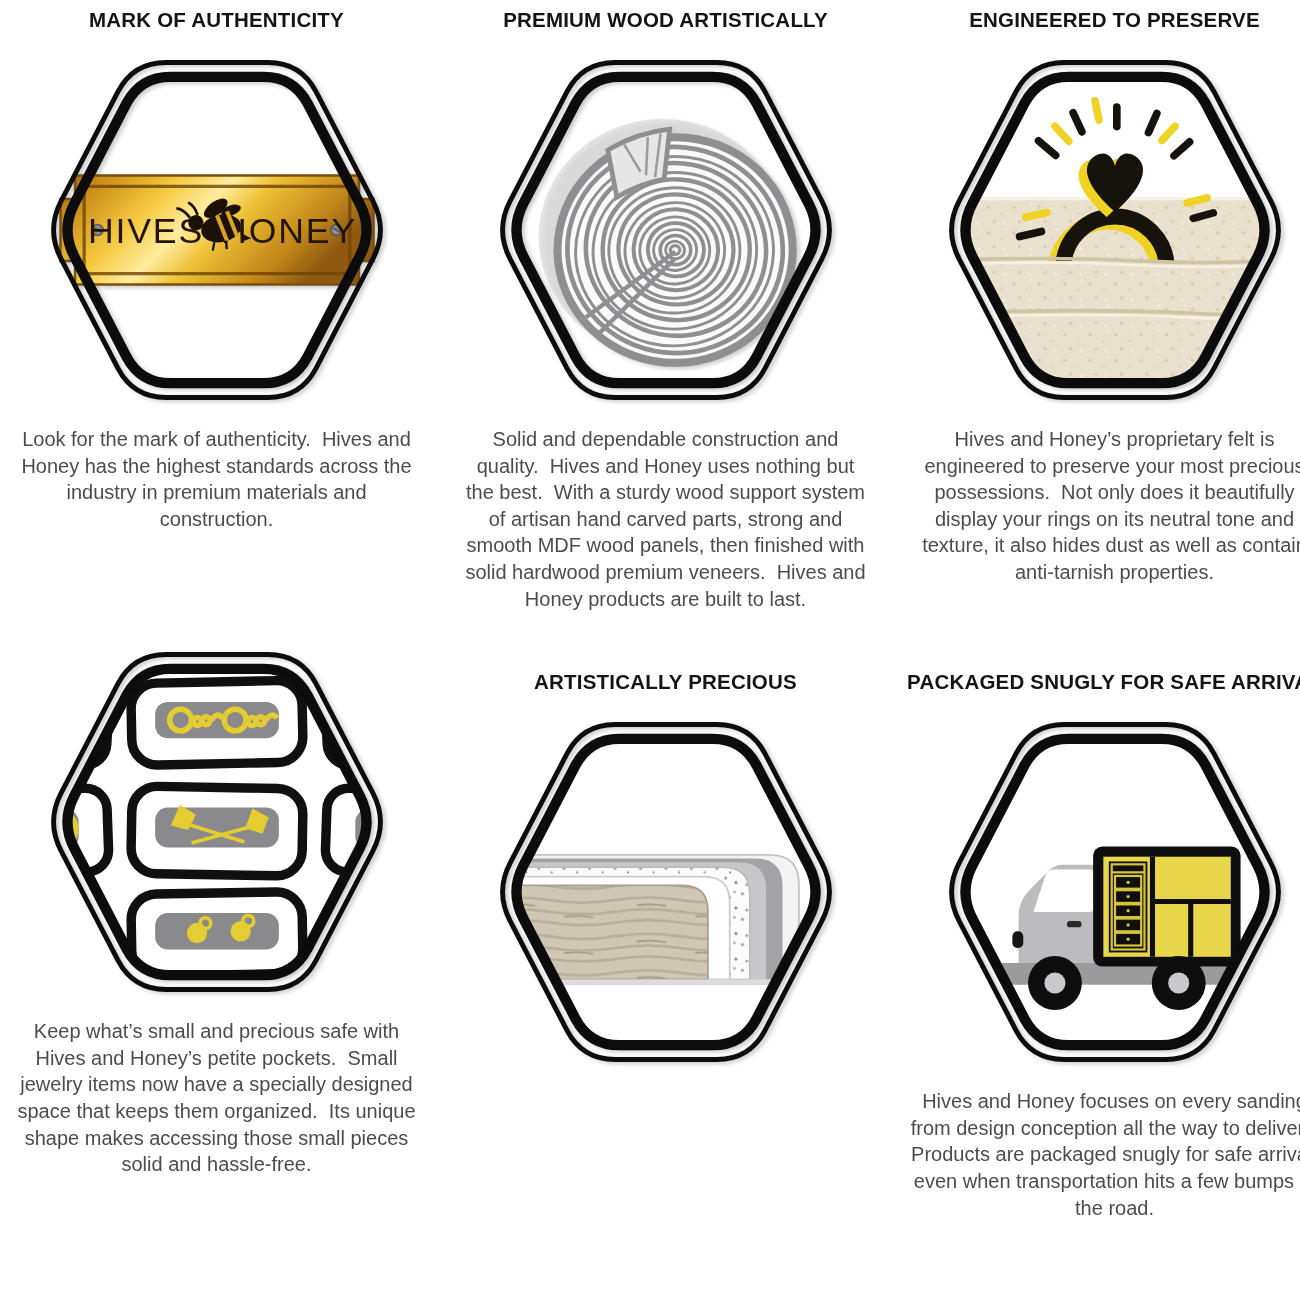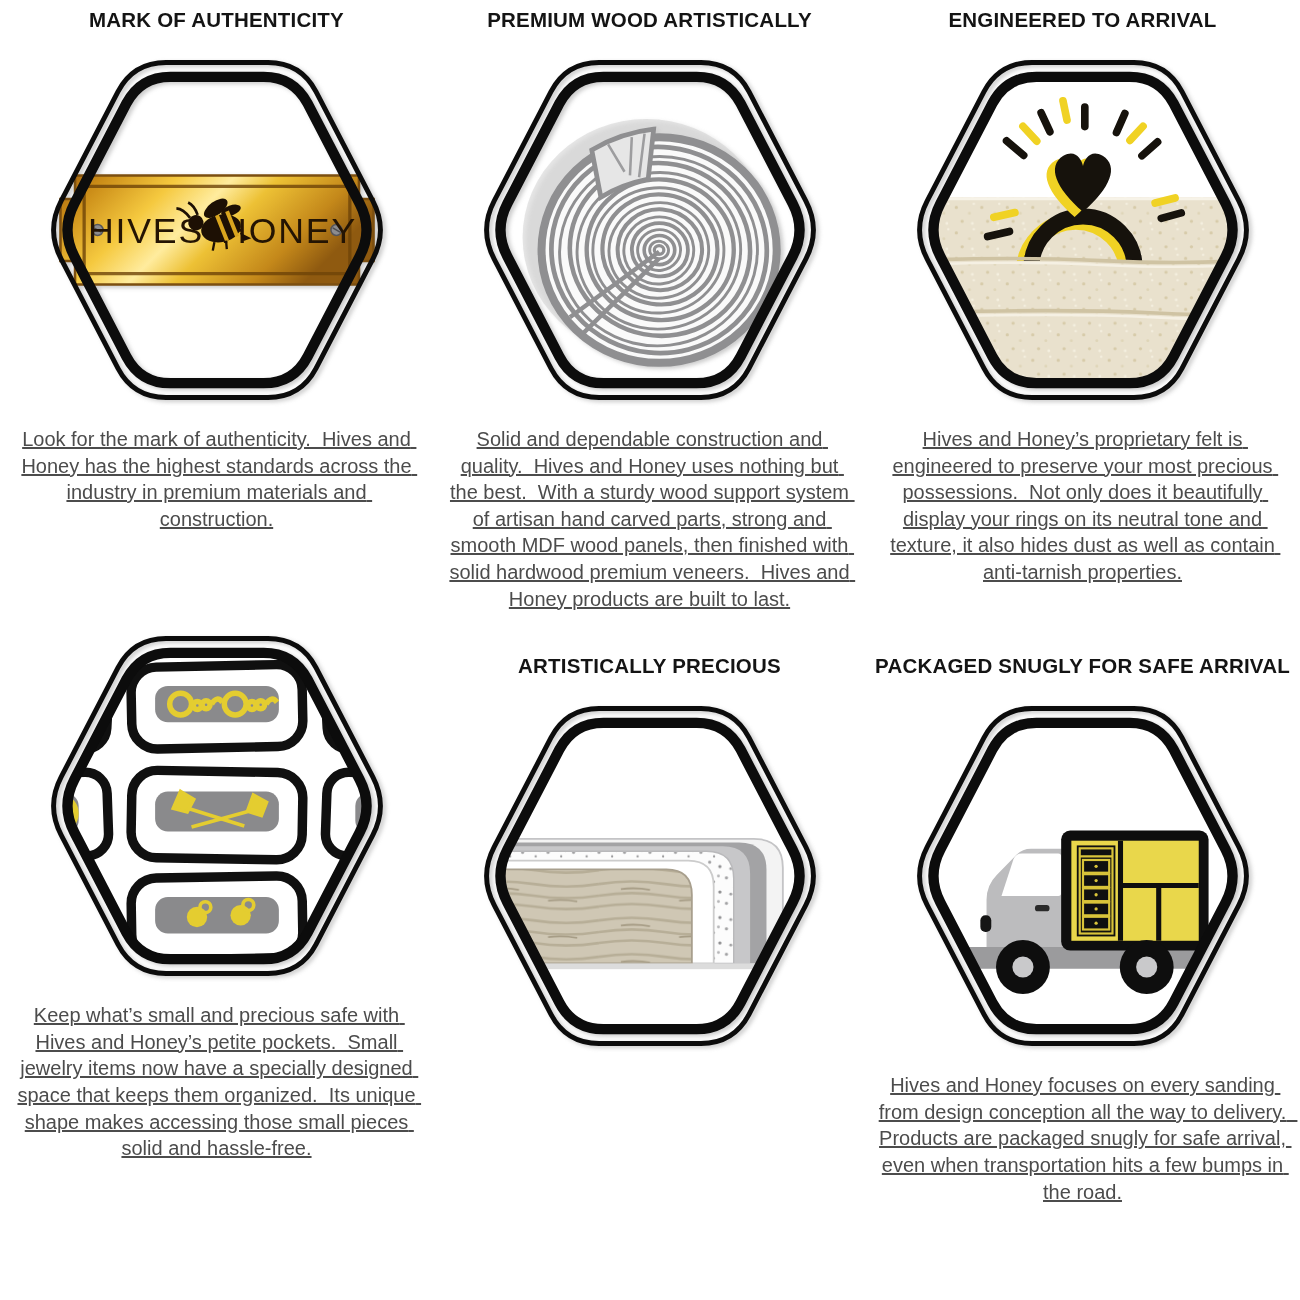--- a/index.html
+++ b/index.html
@@ -1,27 +1,27 @@
 <!DOCTYPE html>
 <html><head>
 <meta charset="utf-8">
 <style>
   html,body{margin:0;padding:0;background:#ffffff;}
   body{width:1300px;font-family:"Liberation Sans",sans-serif;}
-  .grid{display:grid;grid-template-columns:repeat(3,433px);width:1300px;}
+  .grid{display:grid;grid-template-columns:repeat(3,433px);width:1300px;gap:16px;}
   .cell{display:flex;flex-direction:column;align-items:center;overflow:visible;}
   .cell h2{font-size:20.5px;font-weight:bold;color:#141414;margin:8px 0 4px;
            letter-spacing:.2px;text-align:center;white-space:nowrap;}
   .row2 h2{margin-top:42px;}
   svg.hex{width:370px;height:364px;margin-top:12px;
           filter:drop-shadow(3px 2px 2px rgba(140,140,140,.45));}
   .hexOuter{fill:none;stroke:#0c0c0c;stroke-width:1.35;}
   .hexInner{fill:none;stroke:#0c0c0c;stroke-width:3.1;}
   p.desc{font-size:20px;color:#4c4c4c;line-height:1.33;text-align:center;
-         margin:14px 12px 0;white-space:pre-wrap;max-width:418px;text-decoration:underline;}
+         margin:14px 12px 0;white-space:pre-wrap;max-width:418px;}
 </style>
 </head>
 <body>
 
 <div class="grid">
 
   <div class="cell row1">
     <h2>MARK OF AUTHENTICITY</h2>
     <svg class="hex" viewBox="0 0 100 100">
       <defs>
@@ -89,21 +89,21 @@
         <path d="M38.5 26.5 L43 34 M45 24.5 L44.5 35 M48.5 23.5 L47 35.5" stroke="#9d9d9f" stroke-width="0.7" fill="none"></path>
         <path d="M52.5 56 L28 74 M52.5 57.8 L30.5 79.5" stroke="#8f8f91" stroke-width="1.2" fill="none"></path>
       </g>
       <path class="hexOuter" d="M36 4L64 4Q73 4 77.2 12L92.8 42Q97 50 92.8 58L77.2 88Q73 96 64 96L36 96Q27 96 22.8 88L7.2 58Q3 50 7.2 42L22.8 12Q27 4 36 4Z"></path>
       <path class="hexInner" d="M36 4L64 4Q73 4 77.2 12L92.8 42Q97 50 92.8 58L77.2 88Q73 96 64 96L36 96Q27 96 22.8 88L7.2 58Q3 50 7.2 42L22.8 12Q27 4 36 4Z" transform="translate(50 50) scale(0.915) translate(-50 -50)"></path>
     </svg>
     <p class="desc">Solid and dependable construction and quality.  Hives and Honey uses nothing but the best.  With a sturdy wood support system of artisan hand carved parts, strong and smooth MDF wood panels, then finished with solid hardwood premium veneers.  Hives and Honey products are built to last.</p>
   </div>
 
   <div class="cell row1">
-    <h2>ENGINEERED TO ARRIVAL</h2>
+    <h2>ENGINEERED TO PRESERVE</h2>
     <svg class="hex" viewBox="0 0 100 100">
       <defs>
         <clipPath id="c3">
           <path d="M36 4L64 4Q73 4 77.2 12L92.8 42Q97 50 92.8 58L77.2 88Q73 96 64 96L36 96Q27 96 22.8 88L7.2 58Q3 50 7.2 42L22.8 12Q27 4 36 4Z" transform="translate(50 50) scale(0.9) translate(-50 -50)"></path>
         </clipPath>
         <pattern id="feltP" width="7" height="7" patternUnits="userSpaceOnUse">
           <rect width="7" height="7" fill="#e9e1cd"></rect>
           <circle cx="1.2" cy="1.8" r="0.45" fill="#d7cba9"></circle>
           <circle cx="4.8" cy="3.4" r="0.4" fill="#dfd5b8"></circle>
           <circle cx="2.8" cy="5.6" r="0.45" fill="#d7cba9"></circle>

